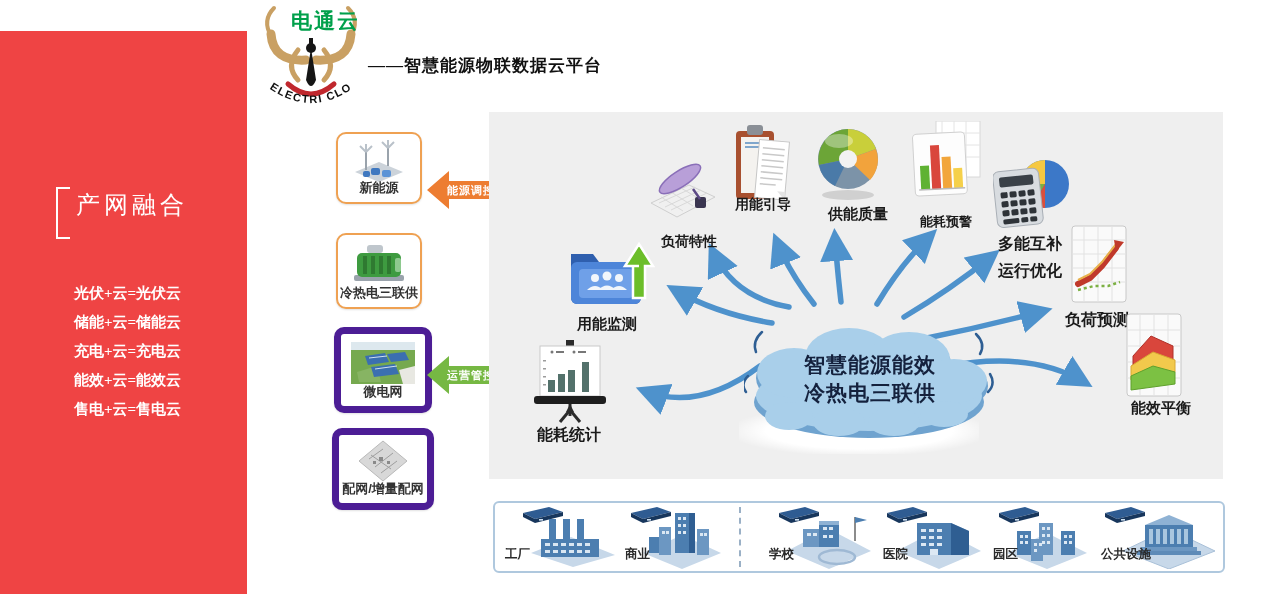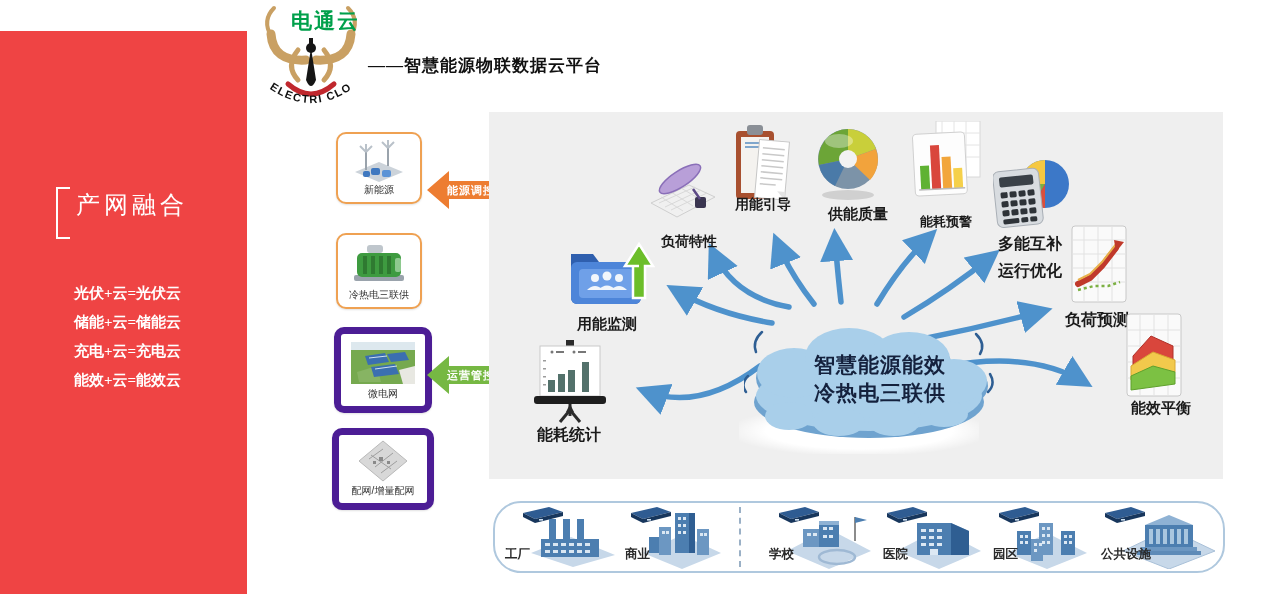--- a/index.html
+++ b/index.html
@@ -17,50 +17,51 @@
   
   .logo-title{position:absolute;left:276px;top:7px;width:84px;text-align:right;color:#00a04b;
               font-size:21px;font-weight:bold;letter-spacing:2px}
   .tagline{position:absolute;left:368px;top:54px;font-size:17px;font-weight:bold;color:#111;
            font-family:"Liberation Serif",serif;letter-spacing:1px}
   
   .srcbox{position:absolute;background:#fff;border-radius:10px;text-align:center;
           box-shadow:0 1px 2px rgba(0,0,0,.12)}
   .srcbox.orange{border:2px solid #efa152}
   .srcbox.green{border:7px solid #4c1d95}
-  .srcbox .cap{position:absolute;left:0;right:0;bottom:5px;font-size:10px;font-weight:normal;color:#333}
+  .srcbox .cap{position:absolute;left:0;right:0;bottom:5px;font-size:13px;font-weight:bold;color:#333}
   
   .panel{position:absolute;left:489px;top:112px;width:734px;height:367px;background:#efefef}
   .cloud-shadow{position:absolute;left:250px;top:296px;width:240px;height:46px;
      background:radial-gradient(ellipse at center,#ffffff 0%,#ffffff 55%,rgba(255,255,255,0) 78%)}
-  .cloud-text{position:absolute;left:293px;top:239px;width:196px;text-align:center;
+  .cloud-text{position:absolute;left:283px;top:239px;width:196px;text-align:center;
               font-size:21px;line-height:28px;font-weight:bold;color:#14213d;letter-spacing:1px}
   .fn-label{position:absolute;font-weight:bold;color:#1a1a1a;text-align:center;width:100px;white-space:nowrap}
   
   .conn-label{position:absolute;left:0;right:0;top:17px;text-align:center;color:#fff;
               font-size:11px;font-weight:bold;letter-spacing:1px}
   
   .strip{position:absolute;left:493px;top:501px;width:732px;height:72px;background:#fff;
-         border:2px solid #afc8de;border-radius:28px;box-sizing:border-box}
+         border:2px solid #afc8de;border-radius:6px;box-sizing:border-box}
   .strip-divider{position:absolute;left:244px;top:4px;bottom:4px;width:0;
                  border-left:2px dashed #9ab0c6}
   .consumer{position:absolute;top:0;height:68px}
   .consumer .clab{position:absolute;bottom:8px;left:2px;font-size:12.5px;font-weight:bold;color:#2a2a2a;white-space:nowrap}
 </style>
 </head>
 <body>
 
 <div class="sidebar">
   <div class="sb-bracket"></div>
   <div class="sb-title">产网融合</div>
   <div class="sb-list">
     <div>光伏+云=光伏云</div>
     <div>储能+云=储能云</div>
     <div>充电+云=充电云</div>
     <div>能效+云=能效云</div>
+    <div>售电+云=售电云</div>
   </div>
 </div>
 
 <svg class="abs" style="left:258px;top:0;width:106px;height:114px" viewBox="0 0 106 114">
   <path d="M16,8 Q4,20 13,36" stroke="#c9a063" stroke-width="4" fill="none" stroke-linecap="round"></path>
   <path d="M90,8 Q102,20 93,36" stroke="#c9a063" stroke-width="4" fill="none" stroke-linecap="round"></path>
   <path d="M13,34 Q15,62 48,60" stroke="#c9a063" stroke-width="9" fill="none" stroke-linecap="round"></path>
   <path d="M93,34 Q91,62 58,60" stroke="#c9a063" stroke-width="9" fill="none" stroke-linecap="round"></path>
   <path d="M40,80 Q27,66 40,50" stroke="#c9a063" stroke-width="5" fill="none" stroke-linecap="round"></path>
   <path d="M66,80 Q79,66 66,50" stroke="#c9a063" stroke-width="5" fill="none" stroke-linecap="round"></path>

